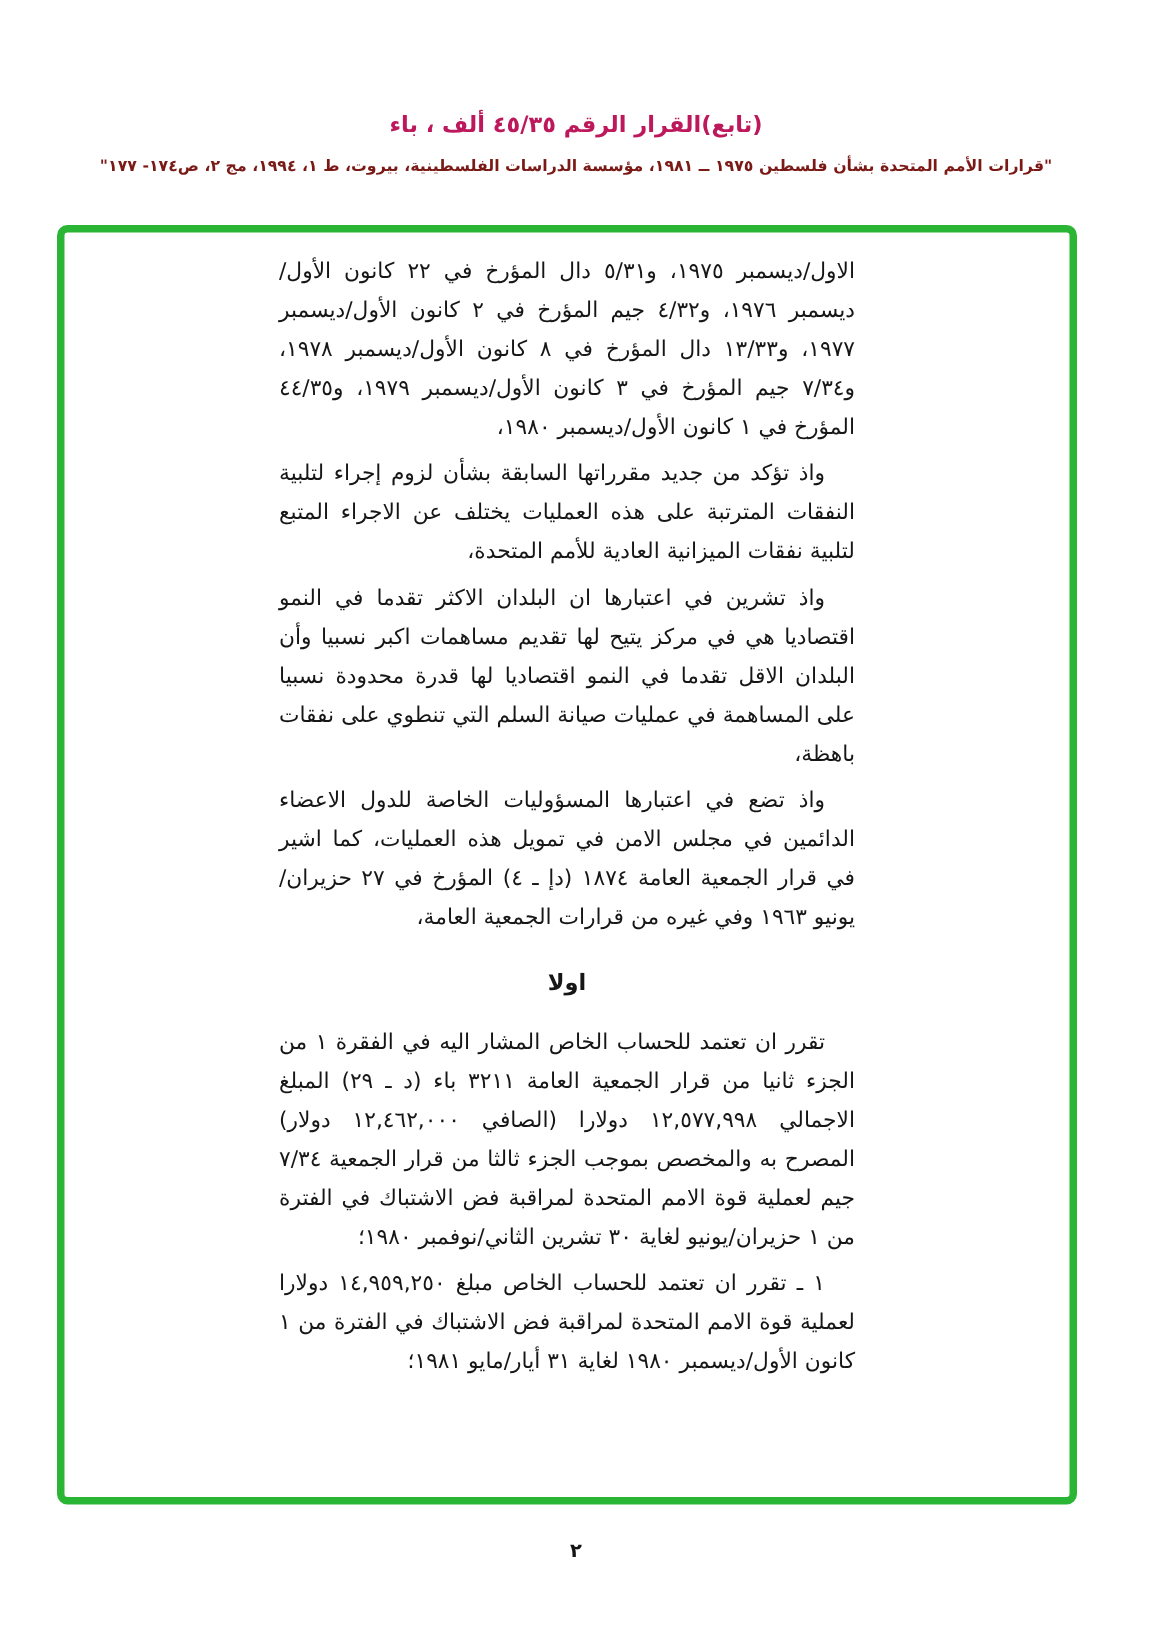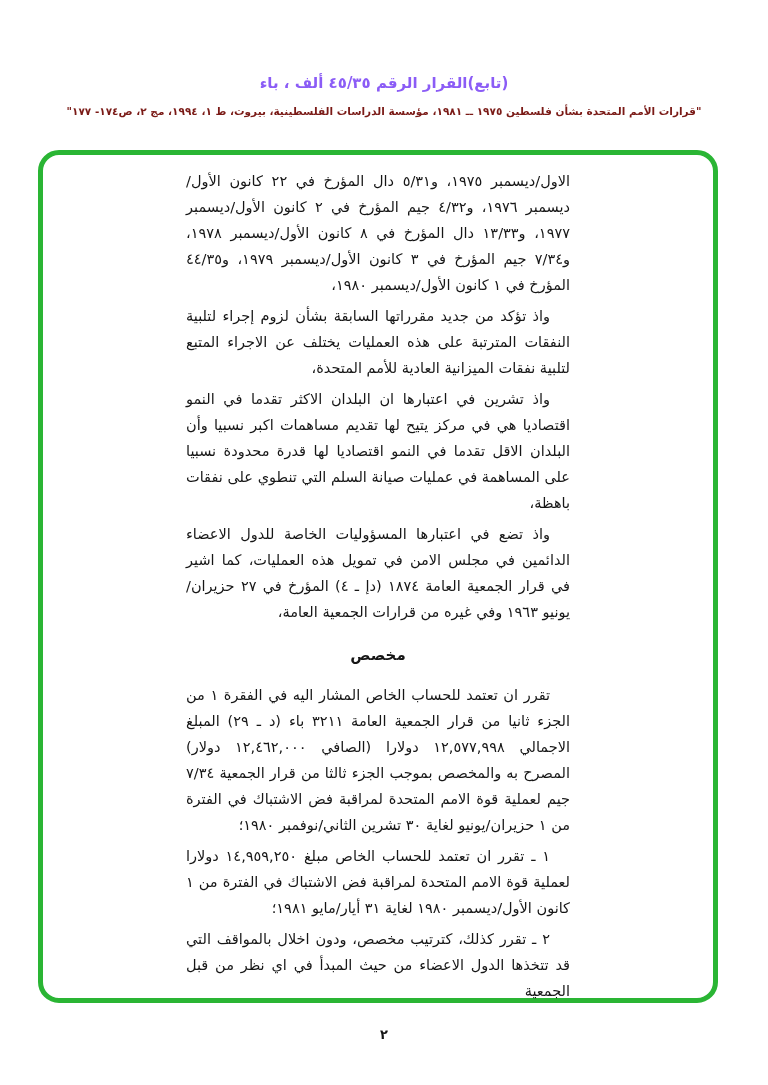--- a/index.html
+++ b/index.html
@@ -10,21 +10,21 @@
   .title{
     position:absolute;top:74px;left:0;right:0;text-align:center;
     direction:rtl;font-weight:bold;font-size:15px;letter-spacing:.2px;
   }
   .citation{
     position:absolute;top:105px;left:0;right:0;text-align:center;
     direction:rtl;font-weight:bold;font-size:10.5px;white-space:nowrap;
   }
   .frame{
     position:absolute;left:38px;top:150px;width:680px;height:853px;
-    border:5px solid #2ab534;border-radius:21px;box-sizing:border-box;
+    border:5px solid #2ab534;border-radius:7px;box-sizing:border-box;
   }
   .body-col{
     width:384px;margin:13px auto 0;direction:rtl;unicode-bidi:embed;
     text-align:justify;font-size:14.5px;line-height:26px;color:#161616;
   }
   .body-col p{margin:0 0 5px 0;}
   p.indent{text-indent:20px;}
   .heading{
     text-align:center;font-weight:bold;font-size:15px;
     margin:17px 0 14px 0;direction:rtl;
@@ -33,43 +33,42 @@
   .pageno{
     position:absolute;top:1027px;left:0;right:0;text-align:center;
     font-weight:bold;font-size:13px;
   }
 </style>
 </head>
 <body>
 
 <div>
 
-  <div class="title" style="color: #8b5cf6;">(تابع)القرار الرقم  ٤٥/٣٥ ألف ، باء</div>
+  <div class="title" style="color: #be185d;">(تابع)القرار الرقم  ٤٥/٣٥ ألف ، باء</div>
 
   <div class="citation" style="color: rgb(122, 26, 22);">"قرارات الأمم المتحدة بشأن فلسطين ١٩٧٥ ــ ١٩٨١، مؤسسة الدراسات الفلسطينية، بيروت، ط ١، ١٩٩٤، مج ٢، ص١٧٤- ١٧٧"</div>
 
   <div class="frame" style="border-color: rgb(42, 181, 52);">
 
     <div class="body-col">
 
       <p><span></span><b></b><span>الاول/ديسمبر ١٩٧٥، و٥/٣١ دال المؤرخ في ٢٢ كانون الأول/ديسمبر ١٩٧٦، و٤/٣٢ جيم المؤرخ في ٢ كانون الأول/ديسمبر ١٩٧٧، و١٣/٣٣ دال المؤرخ في ٨ كانون الأول/ديسمبر ١٩٧٨، و٧/٣٤ جيم المؤرخ في ٣ كانون الأول/ديسمبر ١٩٧٩، و٤٤/٣٥ المؤرخ في ١ كانون الأول/ديسمبر ١٩٨٠،</span></p>
 
       <p class="indent"><span></span><b>واذ تؤكد من جديد</b><span> مقرراتها السابقة بشأن لزوم إجراء لتلبية النفقات المترتبة على هذه العمليات يختلف عن الاجراء المتبع لتلبية نفقات الميزانية العادية للأمم المتحدة،</span></p>
 
       <p class="indent"><span></span><b>واذ تشرين في اعتبارها</b><span> ان البلدان الاكثر تقدما في النمو اقتصاديا هي في مركز يتيح لها تقديم مساهمات اكبر نسبيا وأن البلدان الاقل تقدما في النمو اقتصاديا لها قدرة محدودة نسبيا على المساهمة في عمليات صيانة السلم التي تنطوي على نفقات باهظة،</span></p>
 
       <p class="indent"><span></span><b>واذ تضع في اعتبارها</b><span> المسؤوليات الخاصة للدول الاعضاء الدائمين في مجلس الامن في تمويل هذه العمليات، كما اشير في قرار الجمعية العامة ١٨٧٤ (دإ ـ ٤) المؤرخ في ٢٧ حزيران/يونيو ١٩٦٣ وفي غيره من قرارات الجمعية العامة،</span></p>
 
-      <div class="heading">مخصص</div>
+      <div class="heading">اولا</div>
 
       <p class="indent"><span></span><b>تقرر</b><span> ان تعتمد للحساب الخاص المشار اليه في الفقرة ١ من الجزء ثانيا من قرار الجمعية العامة ٣٢١١ باء (د ـ ٢٩) المبلغ الاجمالي ١٢,٥٧٧,٩٩٨ دولارا (الصافي ١٢,٤٦٢,٠٠٠ دولار) المصرح به والمخصص بموجب الجزء ثالثا من قرار الجمعية ٧/٣٤ جيم لعملية قوة الامم المتحدة لمراقبة فض الاشتباك في الفترة من ١ حزيران/يونيو لغاية ٣٠ تشرين الثاني/نوفمبر ١٩٨٠؛</span></p>
 
 
       <p class="indent"><span>١ ـ </span><b>تقرر</b><span> ان تعتمد للحساب الخاص مبلغ ١٤,٩٥٩,٢٥٠ دولارا لعملية قوة الامم المتحدة لمراقبة فض الاشتباك في الفترة من ١ كانون الأول/ديسمبر ١٩٨٠ لغاية ٣١ أيار/مايو ١٩٨١؛</span></p>
 
-      <p class="indent"><span>٢ ـ </span><b>تقرر كذلك</b><span>، كترتيب مخصص، ودون اخلال بالمواقف التي قد تتخذها الدول الاعضاء من حيث المبدأ في اي نظر من قبل الجمعية</span></p>
 
     </div>
   </div>
 
   <div class="pageno">٢</div>
 
 </div>
 
 </body></html>

